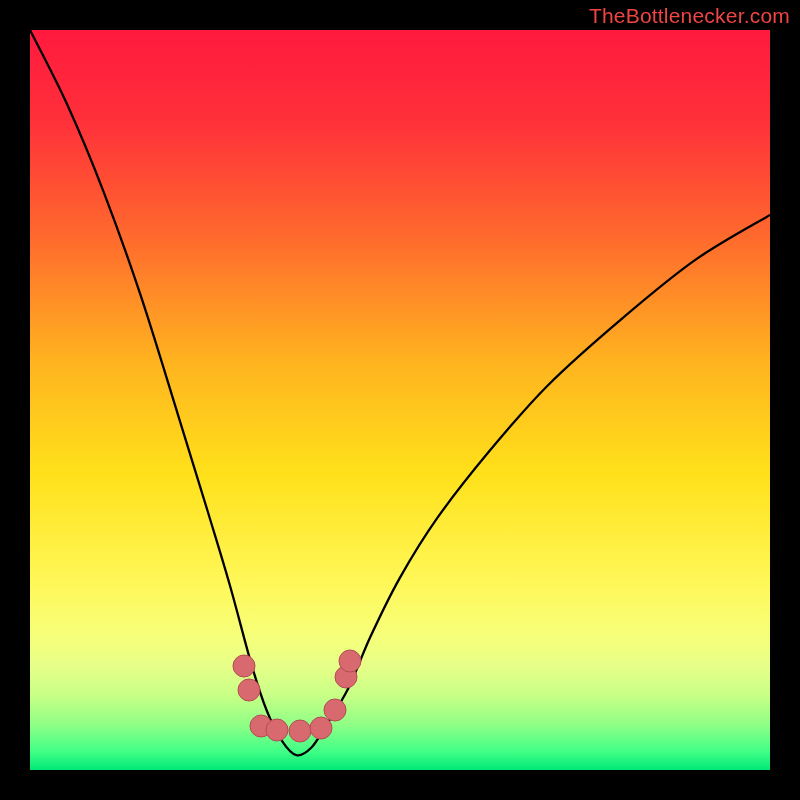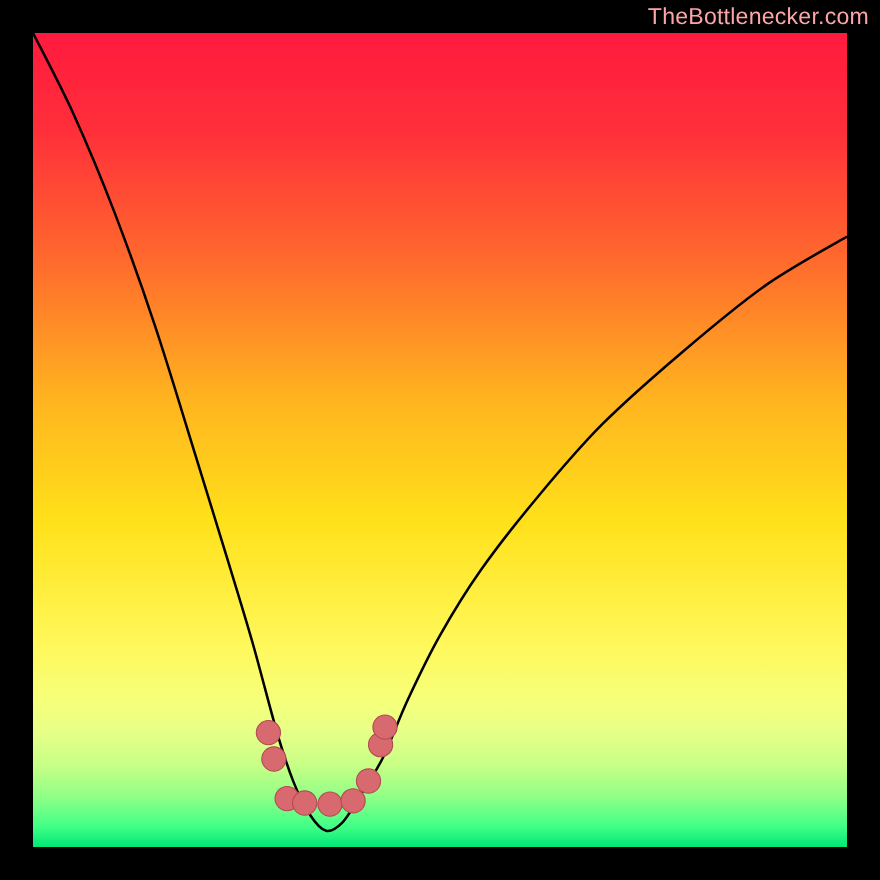--- a/index.html
+++ b/index.html
@@ -38,21 +38,21 @@
     position: absolute;
     left: 0;
     top: 0;
     width: 740px;
     height: 740px;
   }
   .watermark {
     position: absolute;
     top: 4px;
     right: 10px;
-    color: #fca5a5;
+    color: #ef4444;
     font-size: 21px;
     font-weight: 500;
     letter-spacing: 0.2px;
   }
 </style>
 </head>
 <body>
 
 <div class="frame">
 

